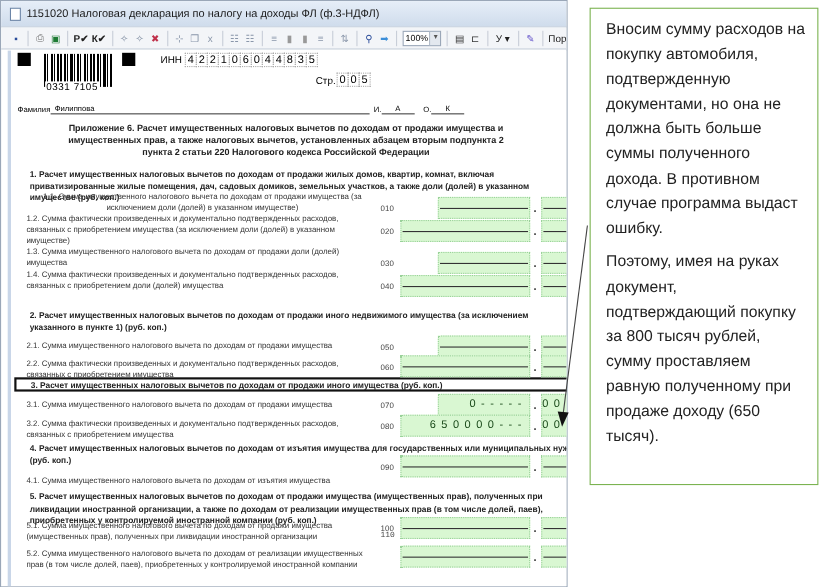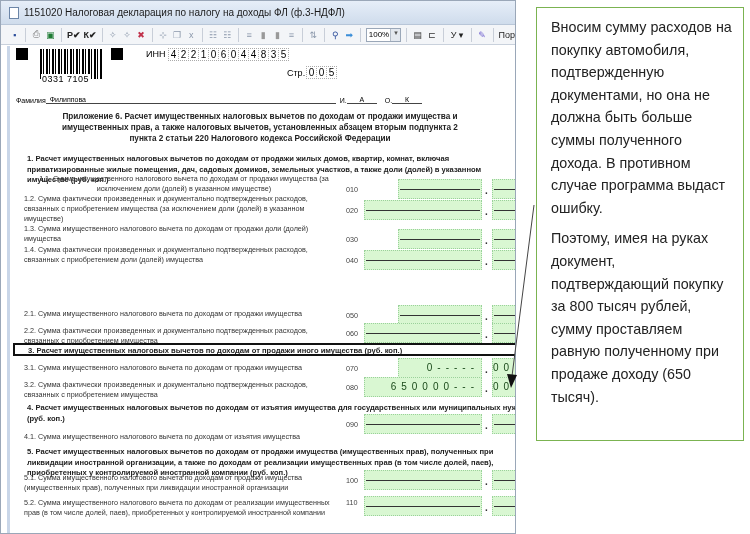--- a/index.html
+++ b/index.html
@@ -134,20 +134,21 @@
       <span class="u" style="width:290px">Филиппова</span>
       <span style="margin-left:4px">И.</span>
       <span class="u" style="width:30px;text-align:center;padding:0">А</span>
       <span style="margin-left:8px">О.</span>
       <span class="u" style="width:30px;text-align:center;padding:0">К</span>
     </div>
 
     <div class="title-block">Приложение 6. Расчет имущественных налоговых вычетов по доходам от продажи имущества и имущественных прав, а также налоговых вычетов, установленных абзацем вторым подпункта 2 пункта 2 статьи 220 Налогового кодекса Российской Федерации</div>
 
     <div class="sec" style="top:108px">1. Расчет имущественных налоговых вычетов по доходам от продажи жилых домов, квартир, комнат, включая приватизированные жилые помещения, дач, садовых домиков, земельных участков, а также доли (долей) в указанном имуществе (руб. коп.)</div>
+    <div class="sec" style="top:236px">2. Расчет имущественных налоговых вычетов по доходам от продажи иного недвижимого имущества (за исключением указанного в пункте 1) (руб. коп.)</div>
     <div class="sec" style="top:300px;left:6px">3. Расчет имущественных налоговых вычетов по доходам от продажи иного имущества (руб. коп.)</div>
     <div class="highlight-box"></div>
     <div class="sec" style="top:357px">4. Расчет имущественных налоговых вычетов по доходам от изъятия имущества для государственных или муниципальных нужд (руб. коп.)</div>
     <div class="sec" style="top:401px">5. Расчет имущественных налоговых вычетов по доходам от продажи имущества (имущественных прав), полученных при ликвидации иностранной организации, а также по доходам от реализации имущественных прав (в том числе долей, паев), приобретенных у контролируемой иностранной компании (руб. коп.)</div>
 
     <div id="rows-container">
         <div class="row-label" style="top: 128px; text-align: center;">1.1. Сумма имущественного налогового вычета по доходам от продажи имущества (за исключением доли (долей) в указанном имуществе)</div>
         <div class="row-code" style="top: 139px;">010</div>
         <div class="field" style="left: 388px; top: 133px; width: 84px;">
           <div class="line"></div>
@@ -231,21 +232,21 @@
         <div class="row-label" style="top: 427px;">5.1. Сумма имущественного налогового вычета по доходам от продажи имущества (имущественных прав), полученных при ликвидации иностранной организации</div>
         <div class="row-code" style="top: 430px;">100</div>
         <div class="field" style="left: 354px; top: 424px; width: 118px;">
           <div class="line"></div>
         </div>
         <div class="dot" style="left: 475px; top: 430px;">.</div>
         <div class="field" style="left: 482px; top: 424px; width: 25px;">
           <div class="line"></div>
         </div>
         <div class="row-label" style="top: 452px;">5.2. Сумма имущественного налогового вычета по доходам от реализации имущественных прав (в том числе долей, паев), приобретенных у контролируемой иностранной компании</div>
-        <div class="row-code" style="top: 452px;">110</div>
+        <div class="row-code" style="top: 437px; font-family: Liberation Mono, monospace;">110</div>
         <div class="field" style="left: 354px; top: 450px; width: 118px;">
           <div class="line"></div>
         </div>
         <div class="dot" style="left: 475px; top: 456px;">.</div>
         <div class="field" style="left: 482px; top: 450px; width: 25px;">
           <div class="line"></div>
         </div>
       </div>
   </div>
 </div>

